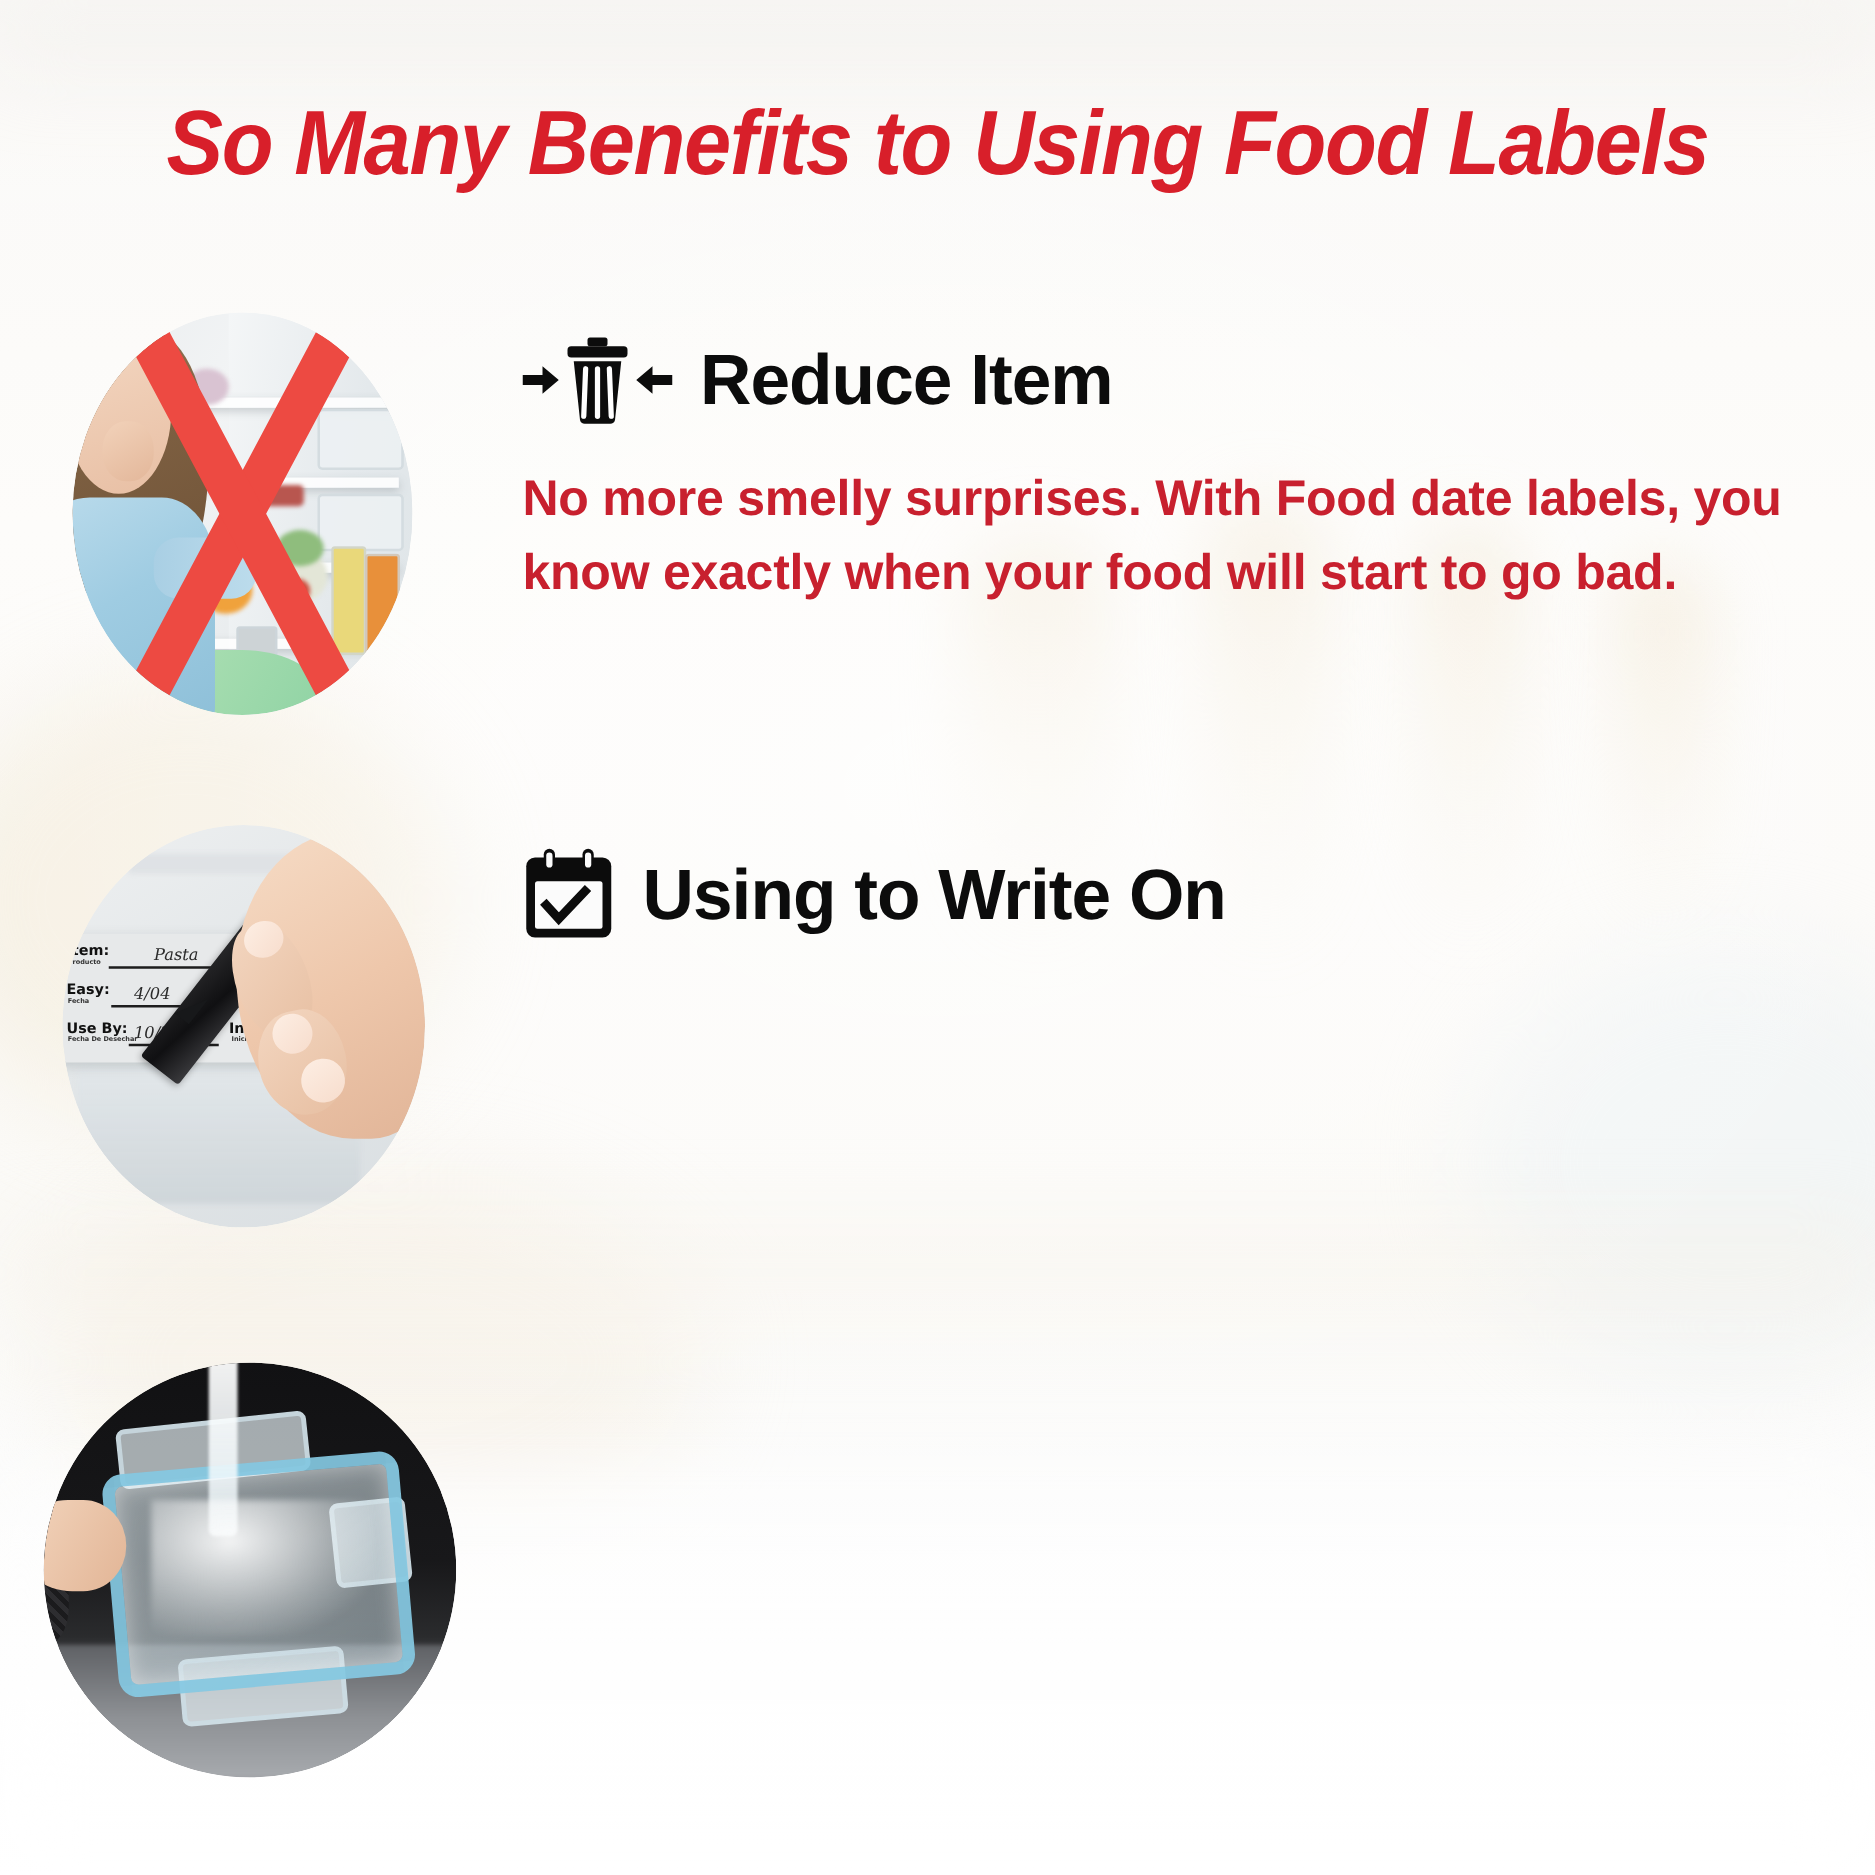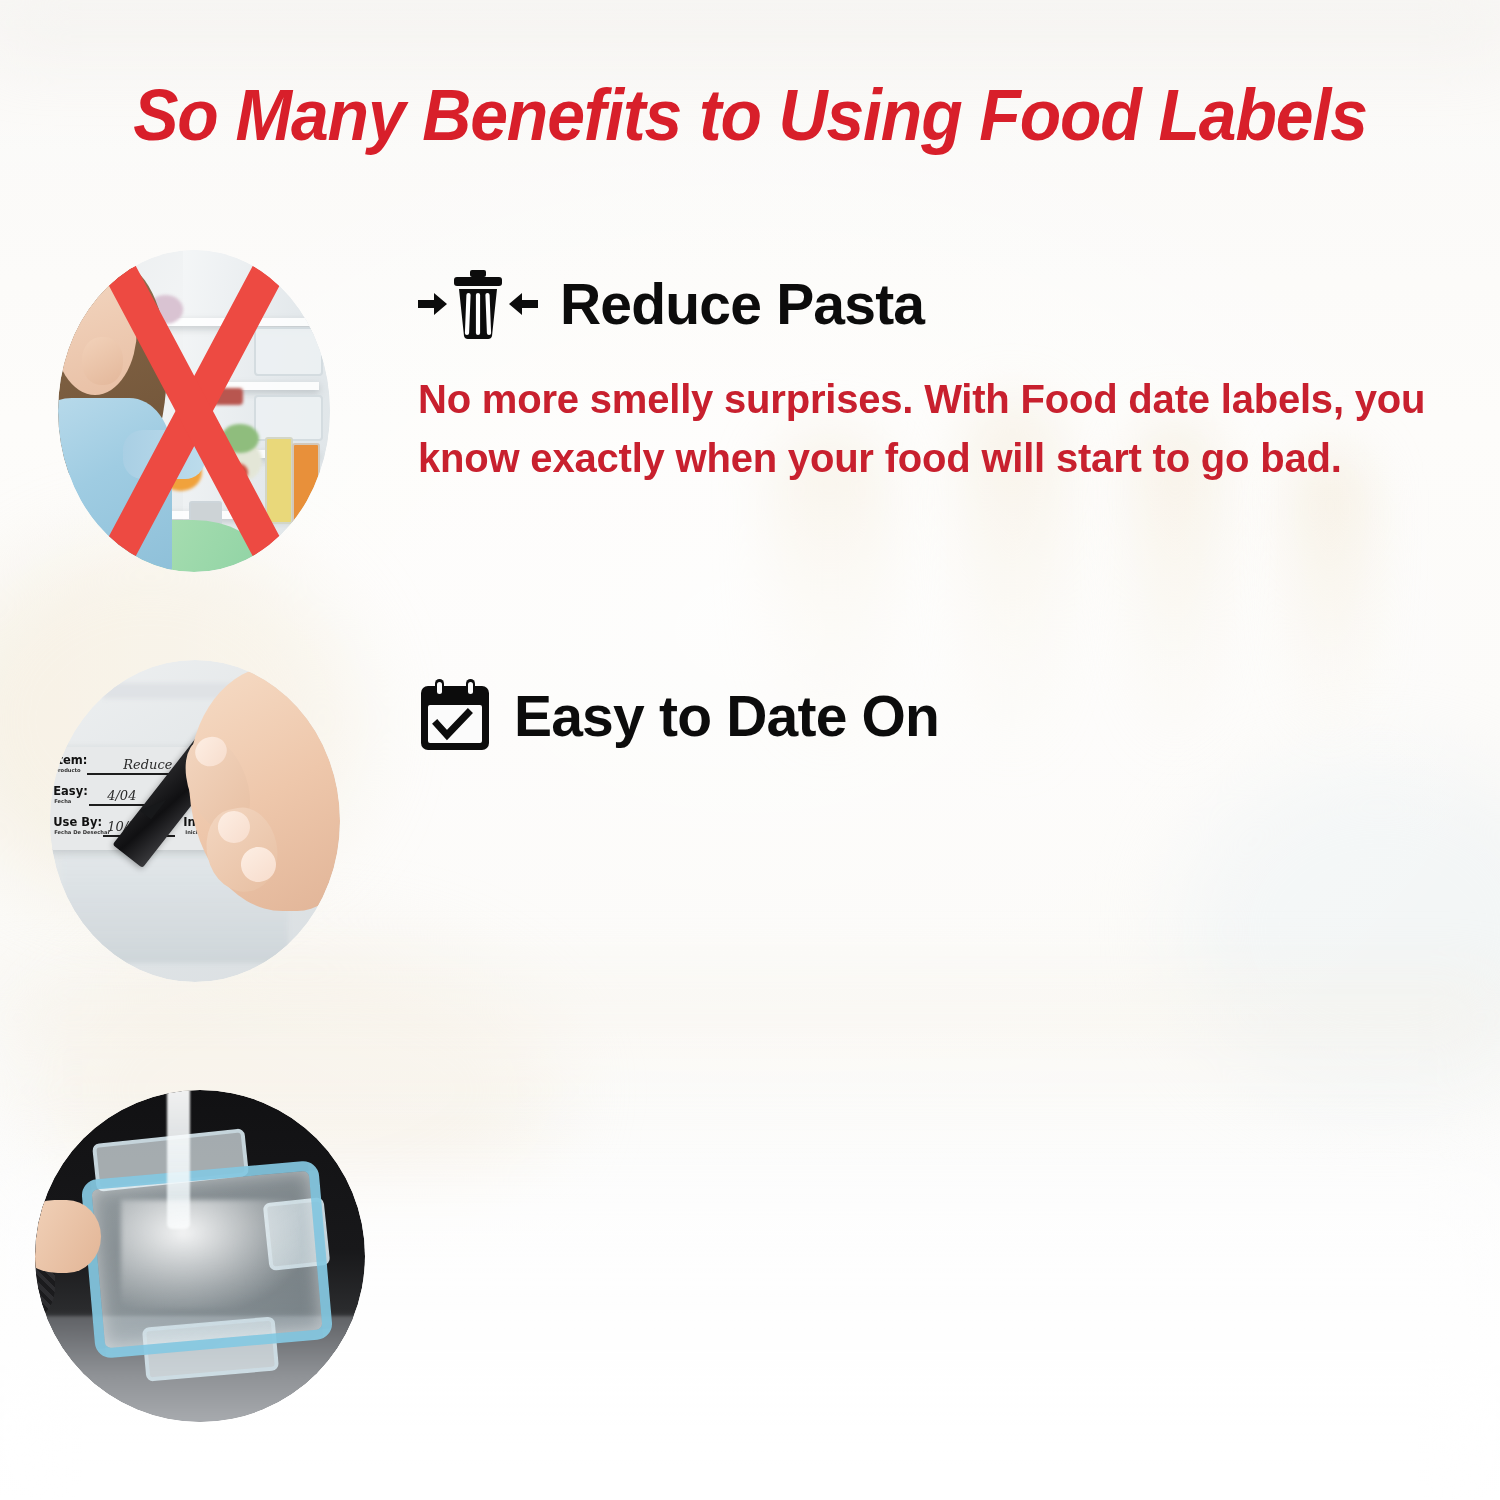--- a/index.html
+++ b/index.html
@@ -411,21 +411,21 @@
 
             <rect x="36" y="9" width="48" height="9" rx="3" fill="#0c0c0c"></rect>
 
             <path d="M41 21 h38 l-5 47 a4 4 0 0 1 -4 3 h-20 a4 4 0 0 1 -4 -3 z" fill="#0c0c0c"></path>
 
             <path d="M50.5 27 l-1.5 38" stroke="#ffffff" stroke-width="4.2" stroke-linecap="round"></path>
             <path d="M60 27 l0 38" stroke="#ffffff" stroke-width="4.2" stroke-linecap="round"></path>
             <path d="M69.5 27 l1.5 38" stroke="#ffffff" stroke-width="4.2" stroke-linecap="round"></path>
           </svg>
         </span>
-        <span class="head-title">Reduce Pasta</span>
+        <span class="head-title">Reduce Item</span>
       </div>
       <div class="body-text b1-body" style="color:#C8202E;">No more smelly surprises. With Food date labels, you know exactly when your food will start to go bad.</div>
     </div>
   </div>
 
   <div class="benefit benefit-2">
 
     <div class="photo photo-2">
       <div class="photo-clip">
         <div class="p2-bg"></div>
@@ -436,21 +436,21 @@
         <div class="p2-tine" style="left:34%;"></div>
         <div class="p2-tine" style="left:44%;"></div>
         <div class="p2-tine" style="left:54%;"></div>
         <div class="p2-tine" style="left:64%;"></div>
 
         <div class="label-card">
           <div class="lbl-row">
             <span class="lbl-key">Item:</span>
             <span class="lbl-sub">Producto</span>
             <span class="lbl-line" style="left:36px; right:6px;"></span>
-            <span class="lbl-val" style="left:72px;">Reduce</span>
+            <span class="lbl-val" style="left:72px;">Pasta</span>
           </div>
           <div class="lbl-row">
             <span class="lbl-key">Easy:</span>
             <span class="lbl-sub">Fecha</span>
             <span class="lbl-line" style="left:38px; right:6px;"></span>
             <span class="lbl-val" style="left:56px;">4/04</span>
           </div>
           <div class="lbl-row">
             <span class="lbl-key">Use By:</span>
             <span class="lbl-sub">Fecha De Desechar</span>
@@ -485,21 +485,21 @@
             <rect x="3" y="8" width="68" height="64" rx="7" fill="#0c0c0c"></rect>
 
             <rect x="10" y="27" width="54" height="38" rx="2" fill="#fbfbfb"></rect>
 
             <rect x="19" y="4" width="5" height="12" rx="2.5" fill="#fbfbfb"></rect>
             <rect x="50" y="4" width="5" height="12" rx="2.5" fill="#fbfbfb"></rect>
 
             <path d="M19 46 l10 11 l21 -22" stroke="#0c0c0c" stroke-width="7" fill="none" stroke-linecap="square" stroke-linejoin="miter"></path>
           </svg>
         </span>
-        <span class="head-title">Easy to Date On</span>
+        <span class="head-title">Using to Write On</span>
       </div>
     </div>
   </div>
 
   <div class="benefit benefit-3">
 
     <div class="photo photo-3">
       <div class="photo-clip">
         <div class="p3-bg"></div>
         <div class="p3-counter"></div>

